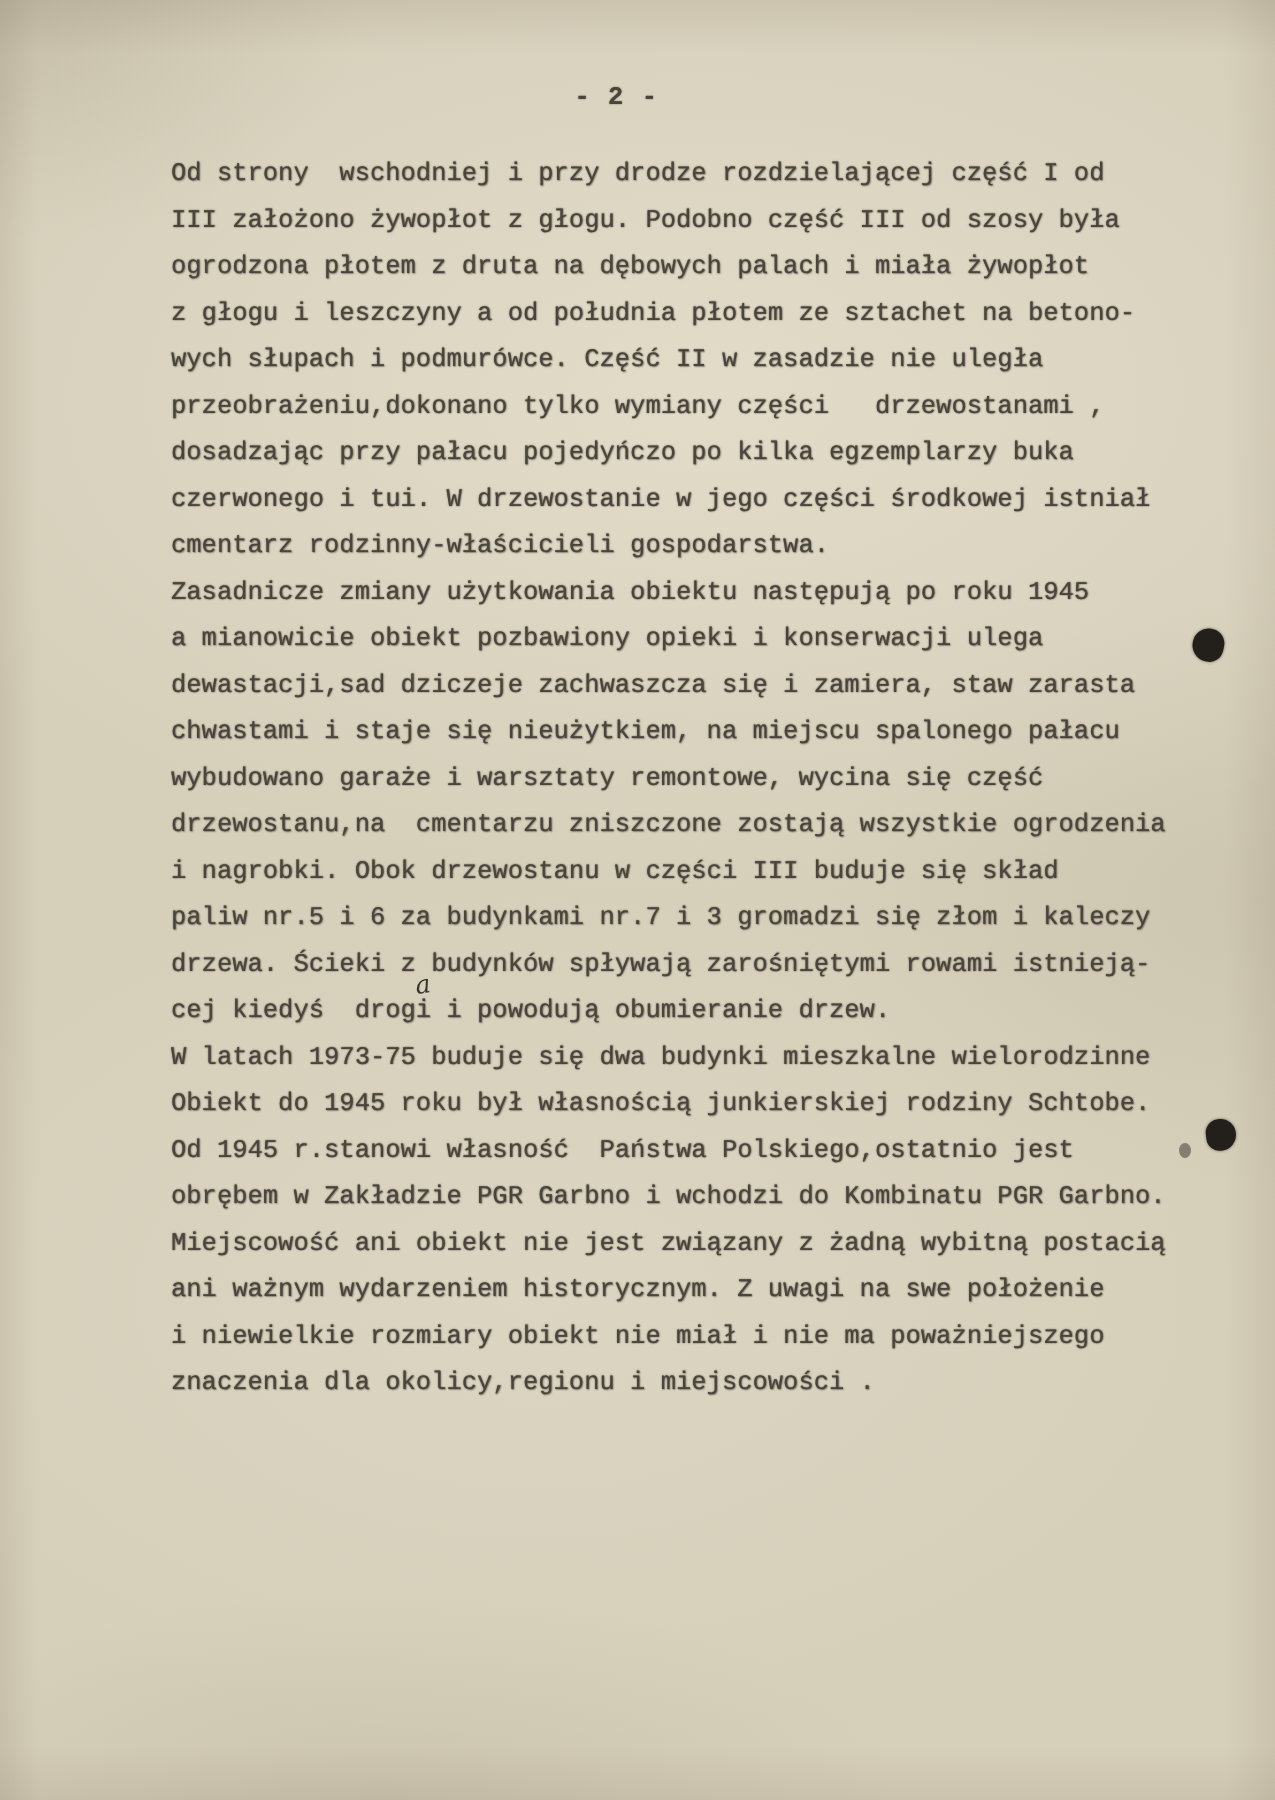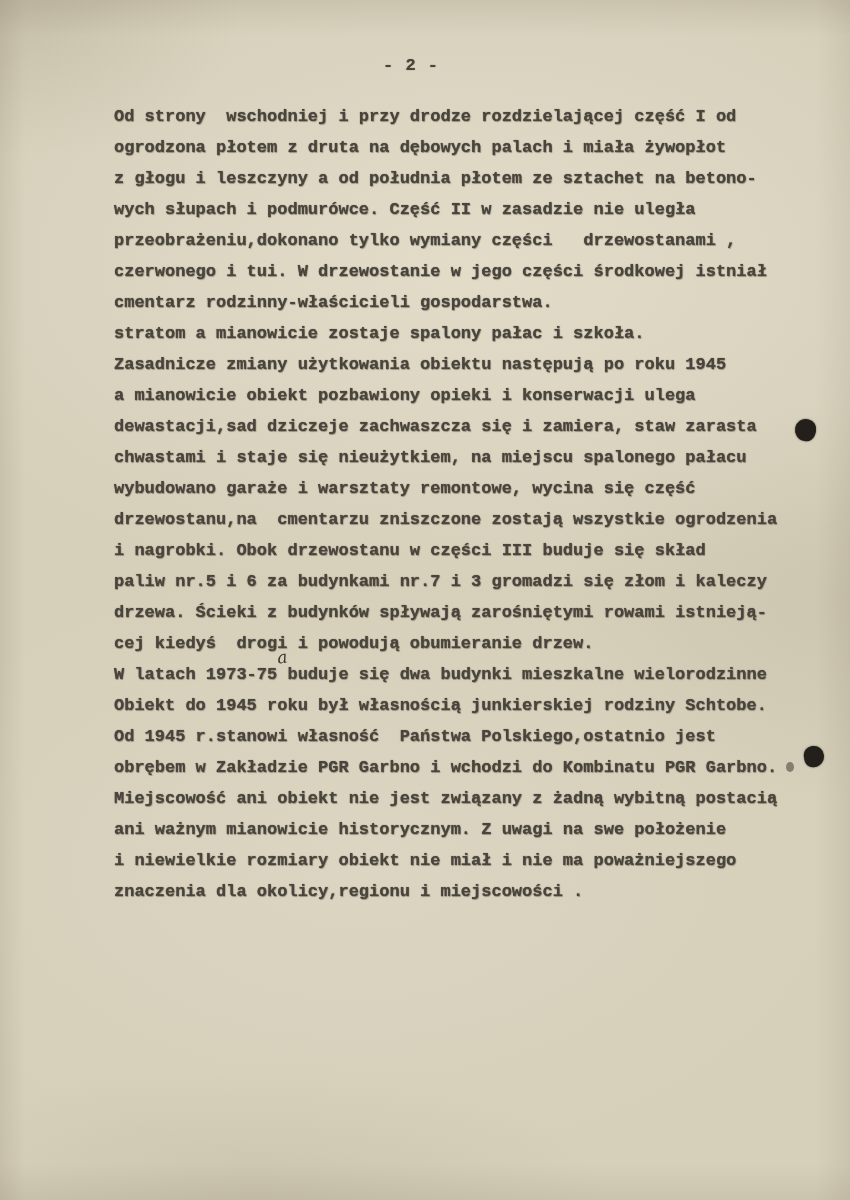--- a/index.html
+++ b/index.html
@@ -40,21 +40,21 @@
   .text-block {
     position: absolute;
     left: 114px; top: 101px;
     width: 706px;
     text-shadow: 0 0 1.1px rgba(72,66,56,0.85), 0.6px 0.6px 0.9px rgba(72,66,56,0.40);
     filter: blur(0.32px);
   }
   .line {
     white-space: pre;
     font-size: 17px;
-    font-weight: 700;
+    font-weight: 400;
     line-height: 31px;
     height: 31px;
     color: var(--ink);
   }
   .handwritten {
     position: absolute;
     left: 277px; top: 647px;
     font-family: "DejaVu Serif", serif;
     font-style: italic;
     font-size: 17px;
@@ -88,43 +88,44 @@
   }
 </style>
 </head>
 <body>
 
 <div class="page">
   <div class="page-number">- 2 -</div>
 
   <div class="text-block">
       <div class="line">Od strony  wschodniej i przy drodze rozdzielającej część I od</div>
+      <div class="line">III założono żywopłot z głogu. Podobno część III od szosy była</div>
       <div class="line">ogrodzona płotem z druta na dębowych palach i miała żywopłot</div>
       <div class="line">z głogu i leszczyny a od południa płotem ze sztachet na betono-</div>
       <div class="line">wych słupach i podmurówce. Część II w zasadzie nie uległa</div>
       <div class="line">przeobrażeniu,dokonano tylko wymiany części   drzewostanami ,</div>
+      <div class="line">dosadzając przy pałacu pojedyńczo po kilka egzemplarzy buka</div>
       <div class="line">czerwonego i tui. W drzewostanie w jego części środkowej istniał</div>
       <div class="line">cmentarz rodzinny-właścicieli gospodarstwa.</div>
-      <div class="line">stratom a mianowicie zostaje spalony pałac i szkoła.</div>
       <div class="line">Zasadnicze zmiany użytkowania obiektu następują po roku 1945</div>
       <div class="line">a mianowicie obiekt pozbawiony opieki i konserwacji ulega</div>
       <div class="line">dewastacji,sad dziczeje zachwaszcza się i zamiera, staw zarasta</div>
       <div class="line">chwastami i staje się nieużytkiem, na miejscu spalonego pałacu</div>
       <div class="line">wybudowano garaże i warsztaty remontowe, wycina się część</div>
       <div class="line">drzewostanu,na  cmentarzu zniszczone zostają wszystkie ogrodzenia</div>
       <div class="line">i nagrobki. Obok drzewostanu w części III buduje się skład</div>
       <div class="line">paliw nr.5 i 6 za budynkami nr.7 i 3 gromadzi się złom i kaleczy</div>
       <div class="line">drzewa. Ścieki z budynków spływają zarośniętymi rowami istnieją-</div>
       <div class="line">cej kiedyś  drogi i powodują obumieranie drzew.</div>
       <div class="line">W latach 1973-75 buduje się dwa budynki mieszkalne wielorodzinne</div>
       <div class="line">Obiekt do 1945 roku był własnością junkierskiej rodziny Schtobe.</div>
       <div class="line">Od 1945 r.stanowi własność  Państwa Polskiego,ostatnio jest</div>
       <div class="line">obrębem w Zakładzie PGR Garbno i wchodzi do Kombinatu PGR Garbno.</div>
       <div class="line">Miejscowość ani obiekt nie jest związany z żadną wybitną postacią</div>
-      <div class="line">ani ważnym mianowicie historycznym. Z uwagi na swe położenie</div>
+      <div class="line">ani ważnym wydarzeniem historycznym. Z uwagi na swe położenie</div>
       <div class="line">i niewielkie rozmiary obiekt nie miał i nie ma poważniejszego</div>
       <div class="line">znaczenia dla okolicy,regionu i miejscowości .</div>
     </div>
 
   <span class="handwritten">a</span>
 
   <div class="blot blot-top"></div>
 
   <div class="blot blot-bottom"></div>
 

